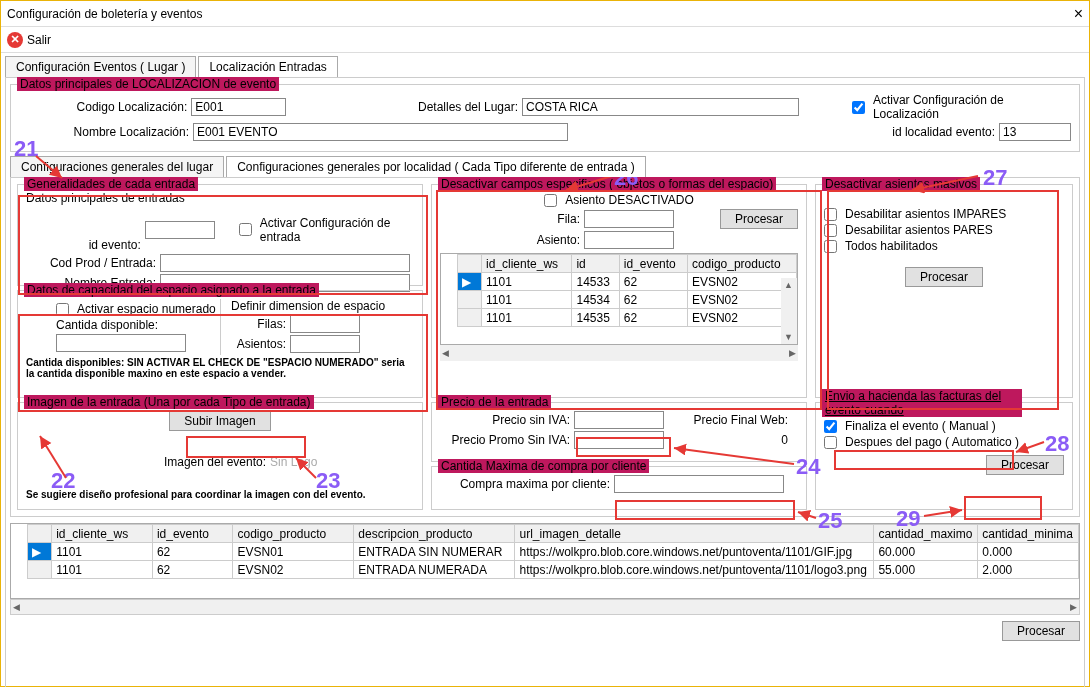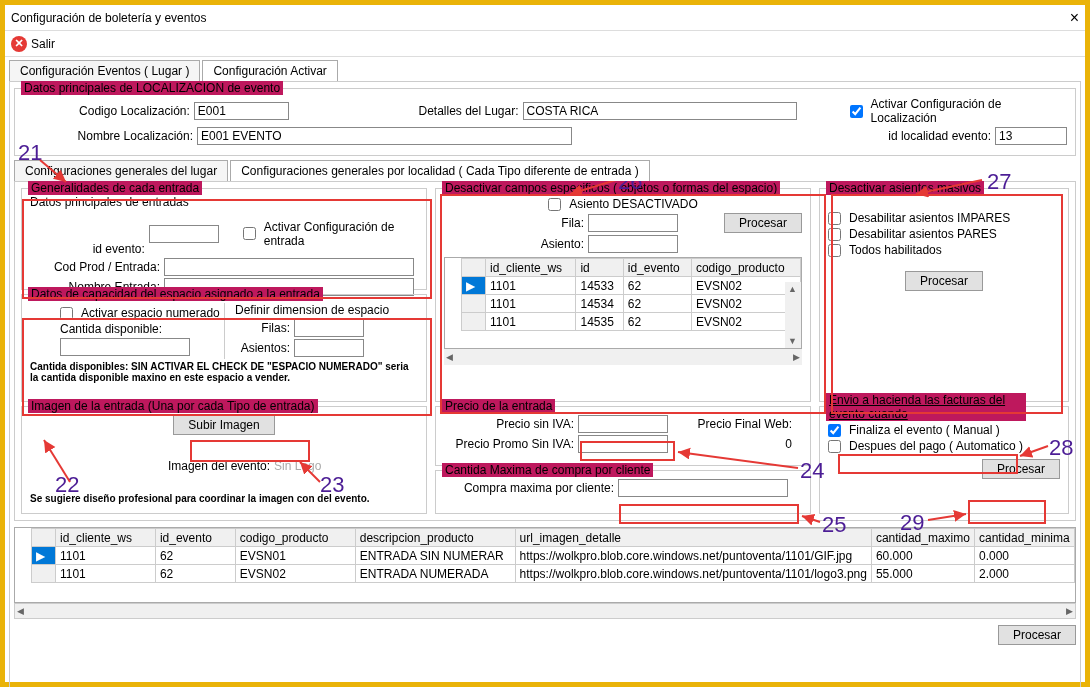--- a/index.html
+++ b/index.html
@@ -1,17 +1,17 @@
 <!DOCTYPE html>
 <html><head>
 <meta charset="utf-8">
 <style>
 * { box-sizing: border-box; font-family: 'Segoe UI', Tahoma, sans-serif; font-size: 12px; }
 body { margin: 0; padding: 0; background: #fff; }
-.window { width: 1090px; height: 687px; border: 5px solid #eab308; background: #fff; position: relative; }
+.window { width: 1090px; height: 687px; border: 1px solid #eab308; background: #fff; position: relative; }
 .titlebar { height: 26px; display: flex; align-items: center; padding: 0 6px; border-bottom: 1px solid #ddd; }
 .titlebar .title { flex: 1; }
 .titlebar .close { font-size: 16px; cursor: pointer; }
 .toolbar { height: 26px; display: flex; align-items: center; padding: 0 6px; border-bottom: 1px solid #ddd; gap: 4px; }
 .toolbar .x-icon { width: 16px; height: 16px; background: #e53935; border-radius: 50%; color: #fff; display: inline-flex; align-items: center; justify-content: center; font-size: 11px; font-weight: bold; }
 .tabs { display: flex; margin: 3px 4px 0 4px; }
 .tab { padding: 3px 10px; border: 1px solid #aaa; background: #f5f5f5; margin-right: 2px; border-bottom: none; cursor: pointer; }
 .tab.active { background: #fff; position: relative; z-index: 2; }
 .tab-content { border: 1px solid #ccc; margin: 0 4px 4px 4px; padding: 4px; position: relative; }
 .groupbox { border: 1px solid #ccc; padding: 6px 8px 8px 8px; margin: 2px; position: relative; }
@@ -27,21 +27,21 @@
 table.grid th { background: #f0f0f0; font-weight: normal; }
 .grid-wrap { border: 1px solid #aaa; overflow: auto; position: relative; padding-left: 16px; }
 .rowselector { width: 24px; background: #f0f0f0; border-right: 1px solid #ccc; }
 .sel-row td:first-child { background: #0078d7 !important; color: #fff; }
 .scrollbar-v { position: absolute; right: 0; top: 24px; bottom: 0; width: 16px; background: #f0f0f0; }
 .scrollbar-v::before { content: '▲'; position: absolute; top: 2px; left: 3px; font-size: 9px; color: #666; }
 .scrollbar-v::after { content: '▼'; position: absolute; bottom: 2px; left: 3px; font-size: 9px; color: #666; }
 .scrollbar-h { height: 16px; background: #f0f0f0; display: flex; align-items: center; position: relative; }
 .scrollbar-h::before { content: '◀'; position: absolute; left: 2px; font-size: 9px; color: #666; }
 .scrollbar-h::after { content: '▶'; position: absolute; right: 2px; font-size: 9px; color: #666; }
-.annot { position: absolute; color: #4c1d95; font-size: 22px; font-weight: 400; pointer-events: none; }
+.annot { position: absolute; color: #8b5cf6; font-size: 22px; font-weight: 700; pointer-events: none; }
 .arrow { position: absolute; pointer-events: none; }
 .small-italic { font-size: 10px; font-weight: bold; }
 .placeholder { color: #aaa; }
 </style>
 </head>
 <body>
 
 <div class="window">
 
   <div class="titlebar">
@@ -49,21 +49,21 @@
     <span class="close">×</span>
   </div>
 
   <div class="toolbar">
     <span class="x-icon">✕</span>
     <span>Salir</span>
   </div>
 
   <div class="tabs">
     <div class="tab">Configuración Eventos ( Lugar )</div>
-    <div class="tab active">Configuración Activar</div>
+    <div class="tab active">Localización Entradas</div>
   </div>
 
   <div class="tab-content" style="height:620px;">
 
     <div class="groupbox" style="margin:2px 0 4px 0;">
       <span class="legend">Datos principales de LOCALIZACION de evento</span>
       <div class="row">
         <label class="lbl" style="width:170px;">Codigo Localización:</label>
         <input type="text" style="width: 95px;" value="E001">
         <label class="lbl" style="width:230px;">Detalles del Lugar:</label>

